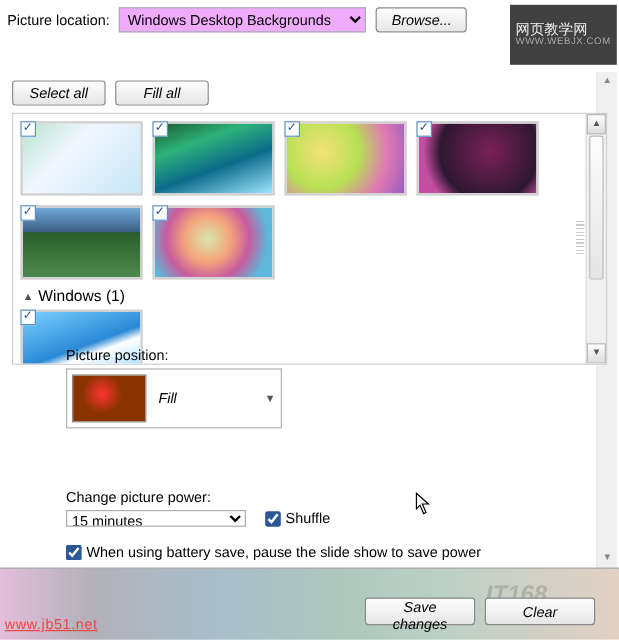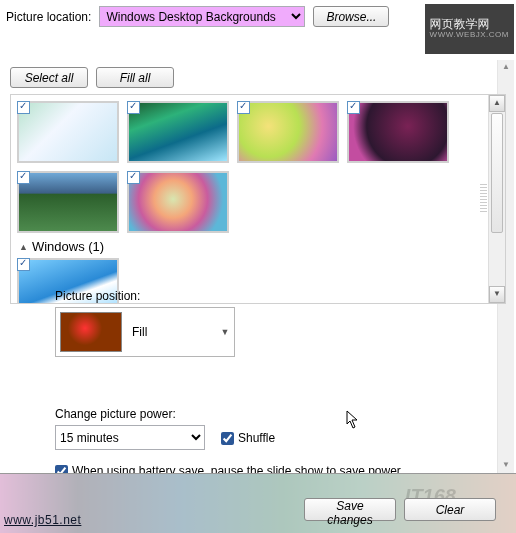--- a/index.html
+++ b/index.html
@@ -1,21 +1,21 @@
 <!DOCTYPE html>
 <html><head>
 <meta charset="utf-8">
 <style>
   * { box-sizing: border-box; margin: 0; padding: 0; font-family: "Segoe UI", Tahoma, sans-serif; font-size: 12px; }
   body { width: 516px; height: 533px; background: #fff; position: relative; overflow: hidden; }
 
   .watermark-tr { position: absolute; top: 4px; right: 2px; background: #404040; color: #eee; font-size: 10px; padding: 14px 5px; line-height: 1.1; z-index: 50; }
   .watermark-tr .small { color: #aaa; font-size: 8px; letter-spacing: 0.5px; }
   .watermark-bl { position: absolute; bottom: 4px; left: 4px; color: #333; font-size: 12px; line-height: 1.3; z-index: 50; letter-spacing: 2px; }
-  .watermark-bl .url { letter-spacing: 0.5px; text-decoration: underline; color: #0f172a; }
+  .watermark-bl .url { letter-spacing: 0.5px; text-decoration: underline; color: #ef4444; }
   .watermark-br { position: absolute; bottom: 25px; right: 60px; color: rgba(0,0,0,0.15); font-size: 20px; font-weight: bold; font-style: italic; z-index: 5; }
 
   .panel { position: absolute; inset: 0; padding: 0; }
 
   .row-top { display: flex; align-items: center; gap: 8px; padding: 6px 10px 4px 6px; }
   .lbl { color: #000; }
   select.loc { flex: 0 0 206px; height: 21px; border: 1px solid #abadb3; background: #f0abfc; padding: 1px 2px; }
   .btn { height: 21px; border: 1px solid #8b8b8b; border-radius: 3px; background: linear-gradient(#fdfdfd,#e6e6e6); padding: 0 12px; cursor: pointer; font-style: italic; }
 
   .row-sel { display: flex; gap: 8px; padding: 2px 10px 6px 10px; }
@@ -57,26 +57,26 @@
   .footer-btns .btn { width:92px; height:23px;}
 
   .cursor-img { position:absolute; left:346px; top:410px; width:14px; height:20px; z-index:60;}
   .cursor-img svg { width:100%; height:100%; }
 
   .lower { position:absolute; top:285px; left:10px; right:26px;margin-left:45px; }
 
   .pos-row { margin-top:4px; }
   .pos-box { margin-top:4px; display:flex; align-items:center; border:1px solid #b5b5b5; width:180px; height:50px; }
   .pos-box .pv { width:62px; height:40px; margin:4px; background: radial-gradient(circle at 40% 40%,#f33,#830 40%),linear-gradient(#f7c617,#f7c617); border:1px solid #888;}
-  .pos-box .txt { flex:1; padding-left:6px;}
+  .pos-box .txt { flex:1; padding-left:6px;font-style:italic;}
   .pos-box .arrow { width:18px; height:100%; display:flex; align-items:center; justify-content:center; color:#555; font-size:9px;}
 
   .chg-row { margin-top:50px; }
   .int-row { margin-top:4px; display:flex; align-items:center; gap:16px;}
-  select.intv { width:150px; height:25px; border:1px solid #abadb3; background:#fff;}
+  select.intv { width:150px; height:14px; border:1px solid #abadb3; background:#fff;}
   .chk-inline { display:inline-flex; align-items:flex-end; gap:4px;}
   .chk-inline input { accent-color:#2b5797; }
 
   .bat-row { margin-top:14px; display:flex; align-items:center; gap:4px;}
 </style>
 </head>
 <body>
 
 <div class="panel">
 

